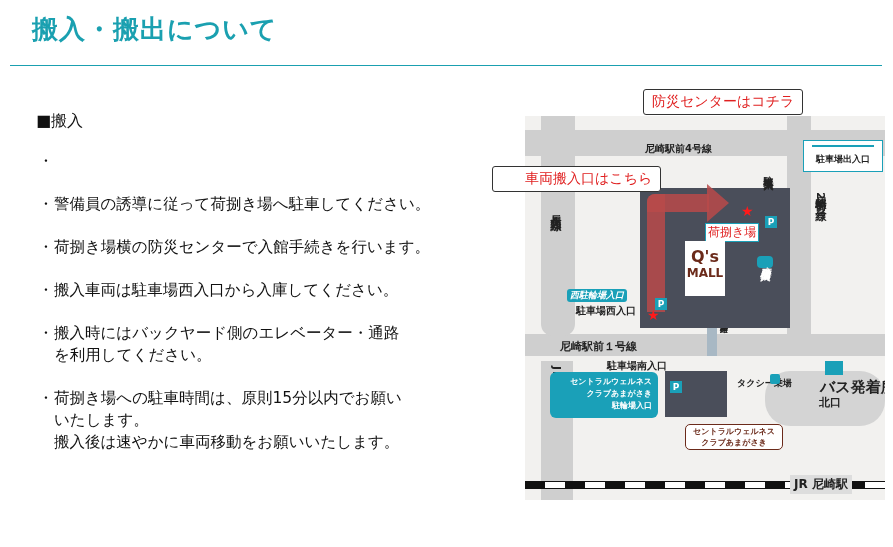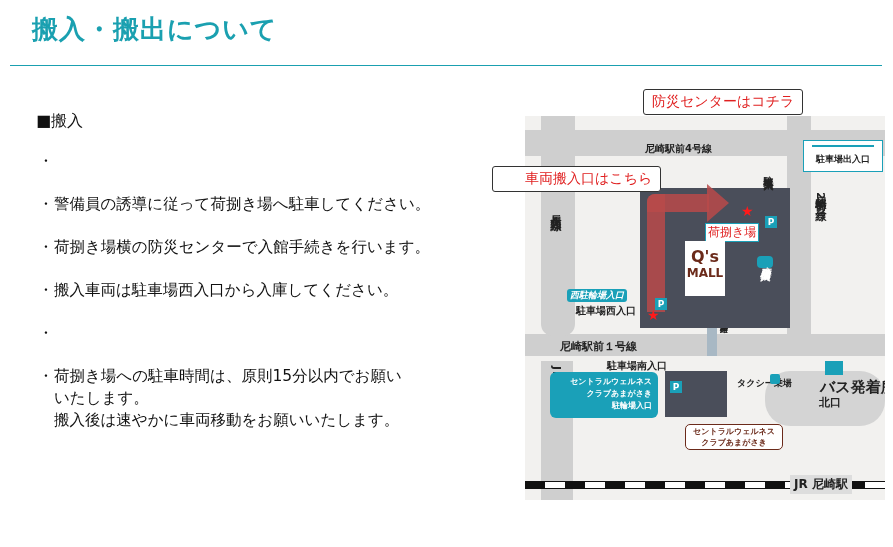--- a/index.html
+++ b/index.html
@@ -41,20 +41,22 @@
   <div class="b">
       <span class="dot">・</span>
       <span class="txt">荷捌き場横の防災センターで入館手続きを行います。</span>
     </div>
   <div class="b">
       <span class="dot">・</span>
       <span class="txt">搬入車両は駐車場西入口から入庫してください。</span>
     </div>
   <div class="b">
       <span class="dot">・</span>
+      <span class="txt">搬入時にはバックヤード側のエレベーター・通路
+を利用してください。</span>
     </div>
   <div class="b">
       <span class="dot">・</span>
       <span class="txt">荷捌き場への駐車時間は、原則15分以内でお願い
 いたします。
 搬入後は速やかに車両移動をお願いいたします。</span>
     </div>
 </div>
 
 <div class="map">

